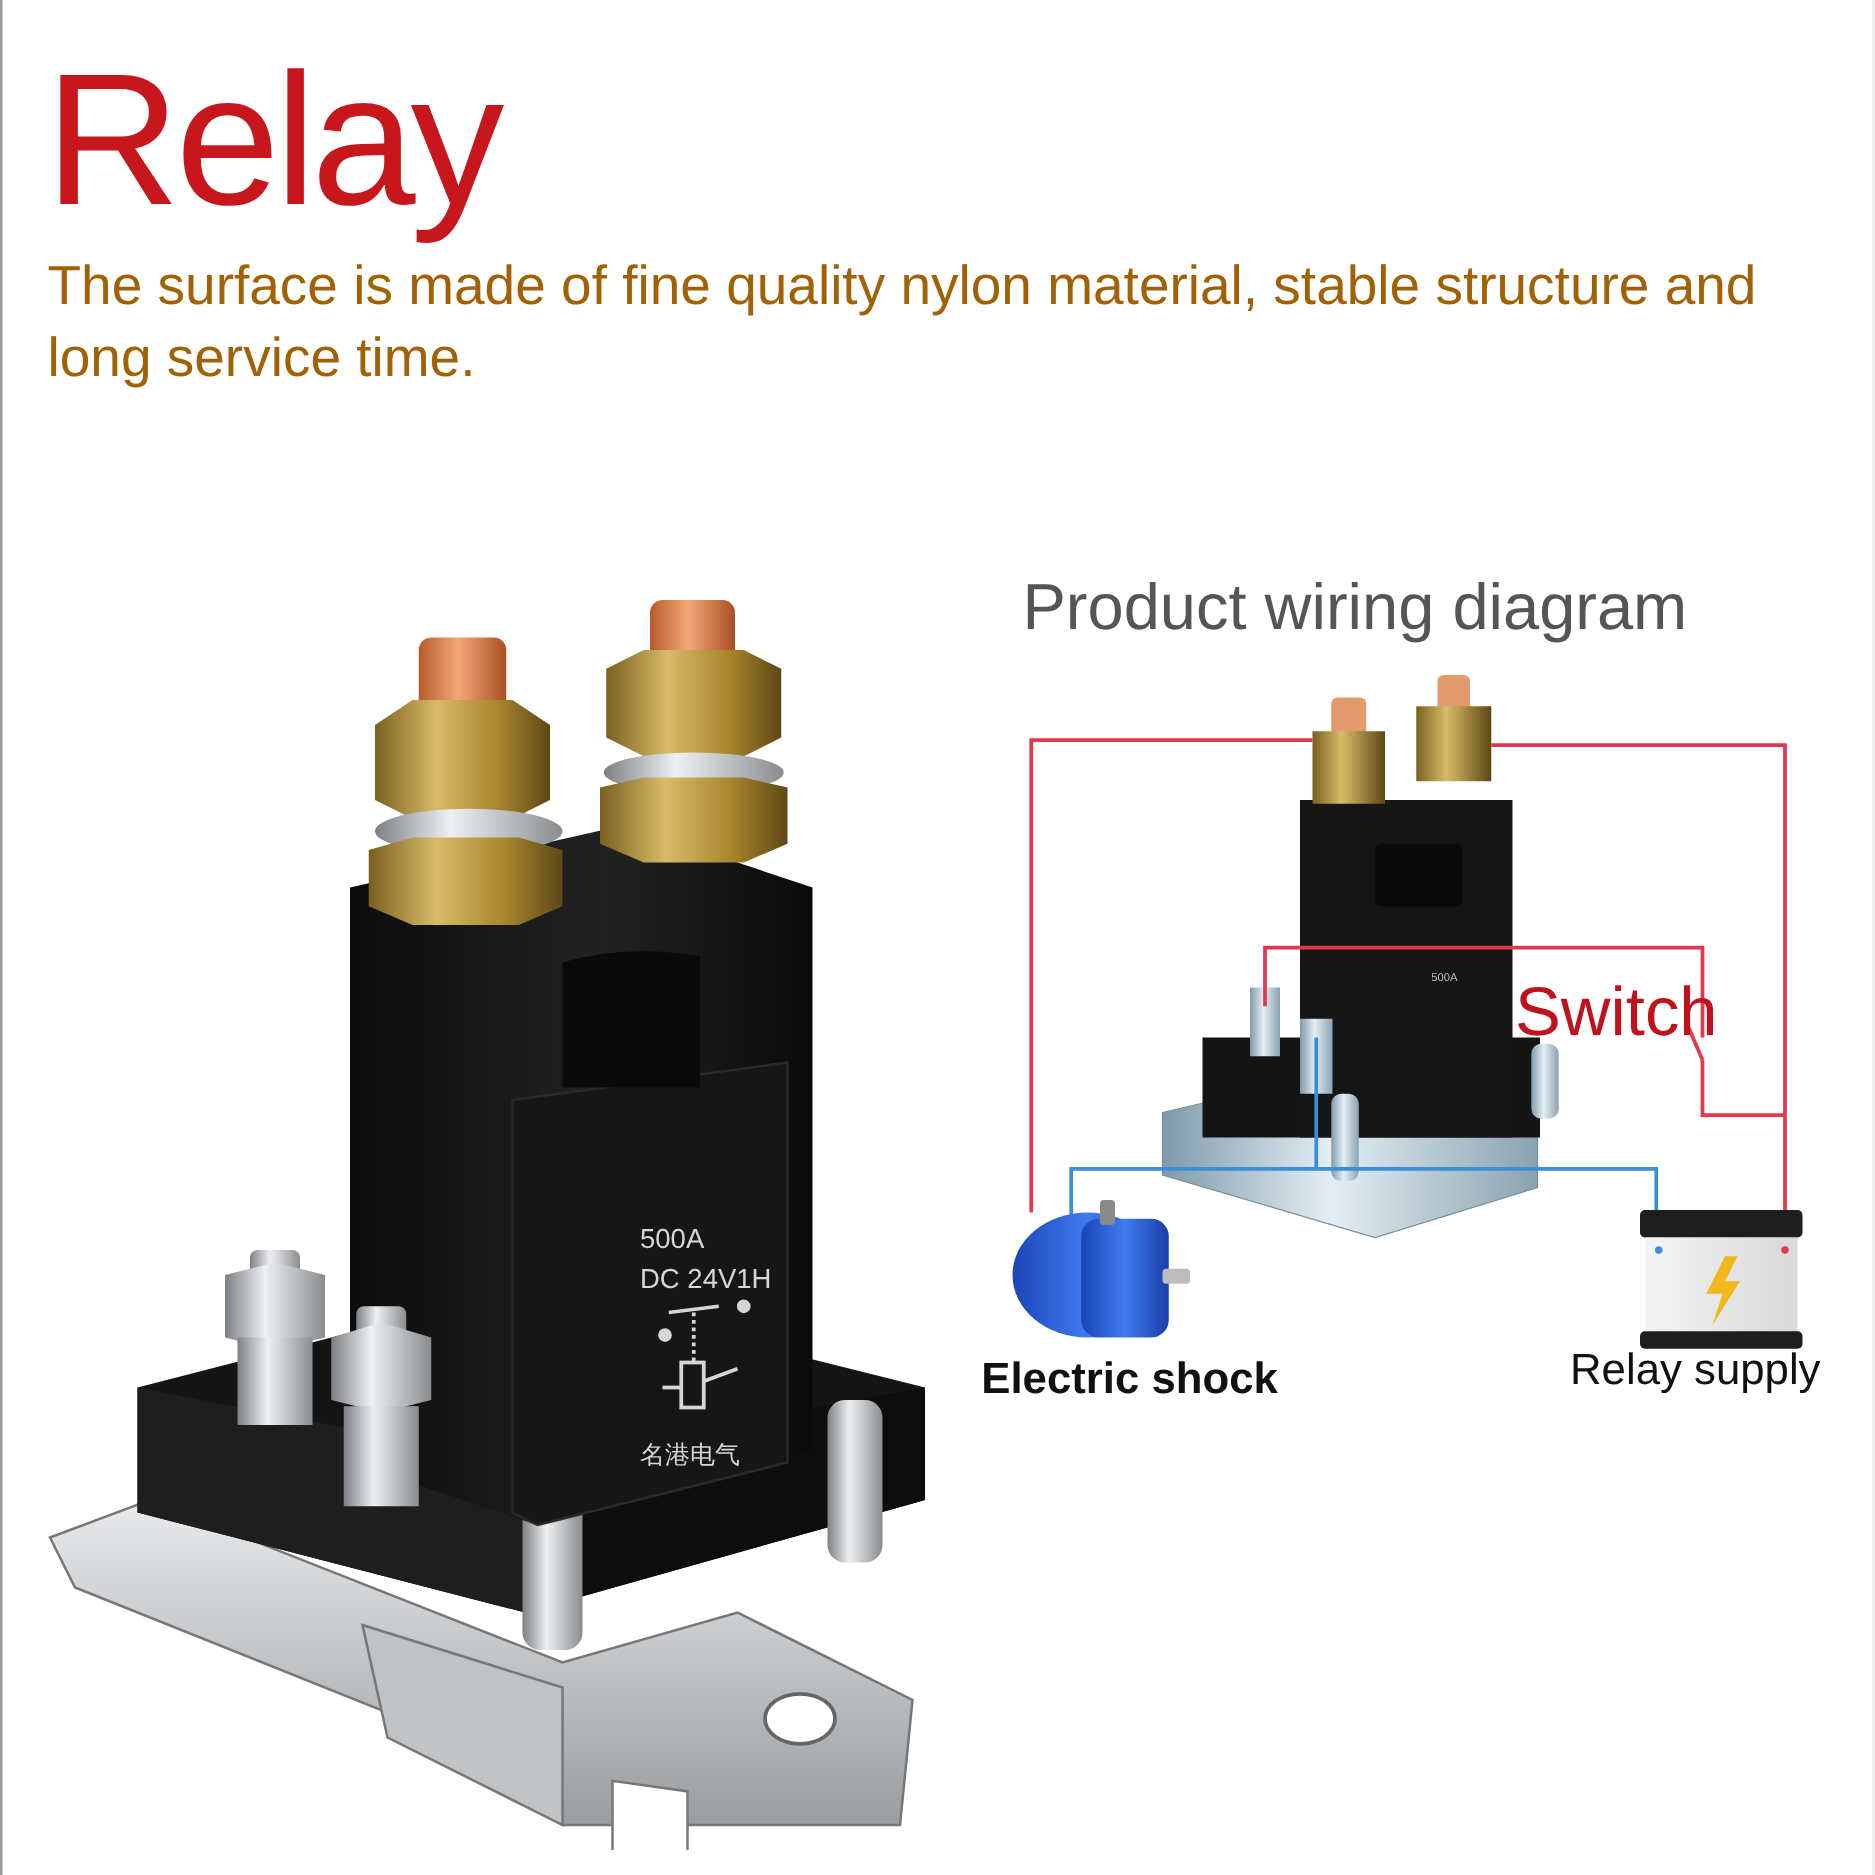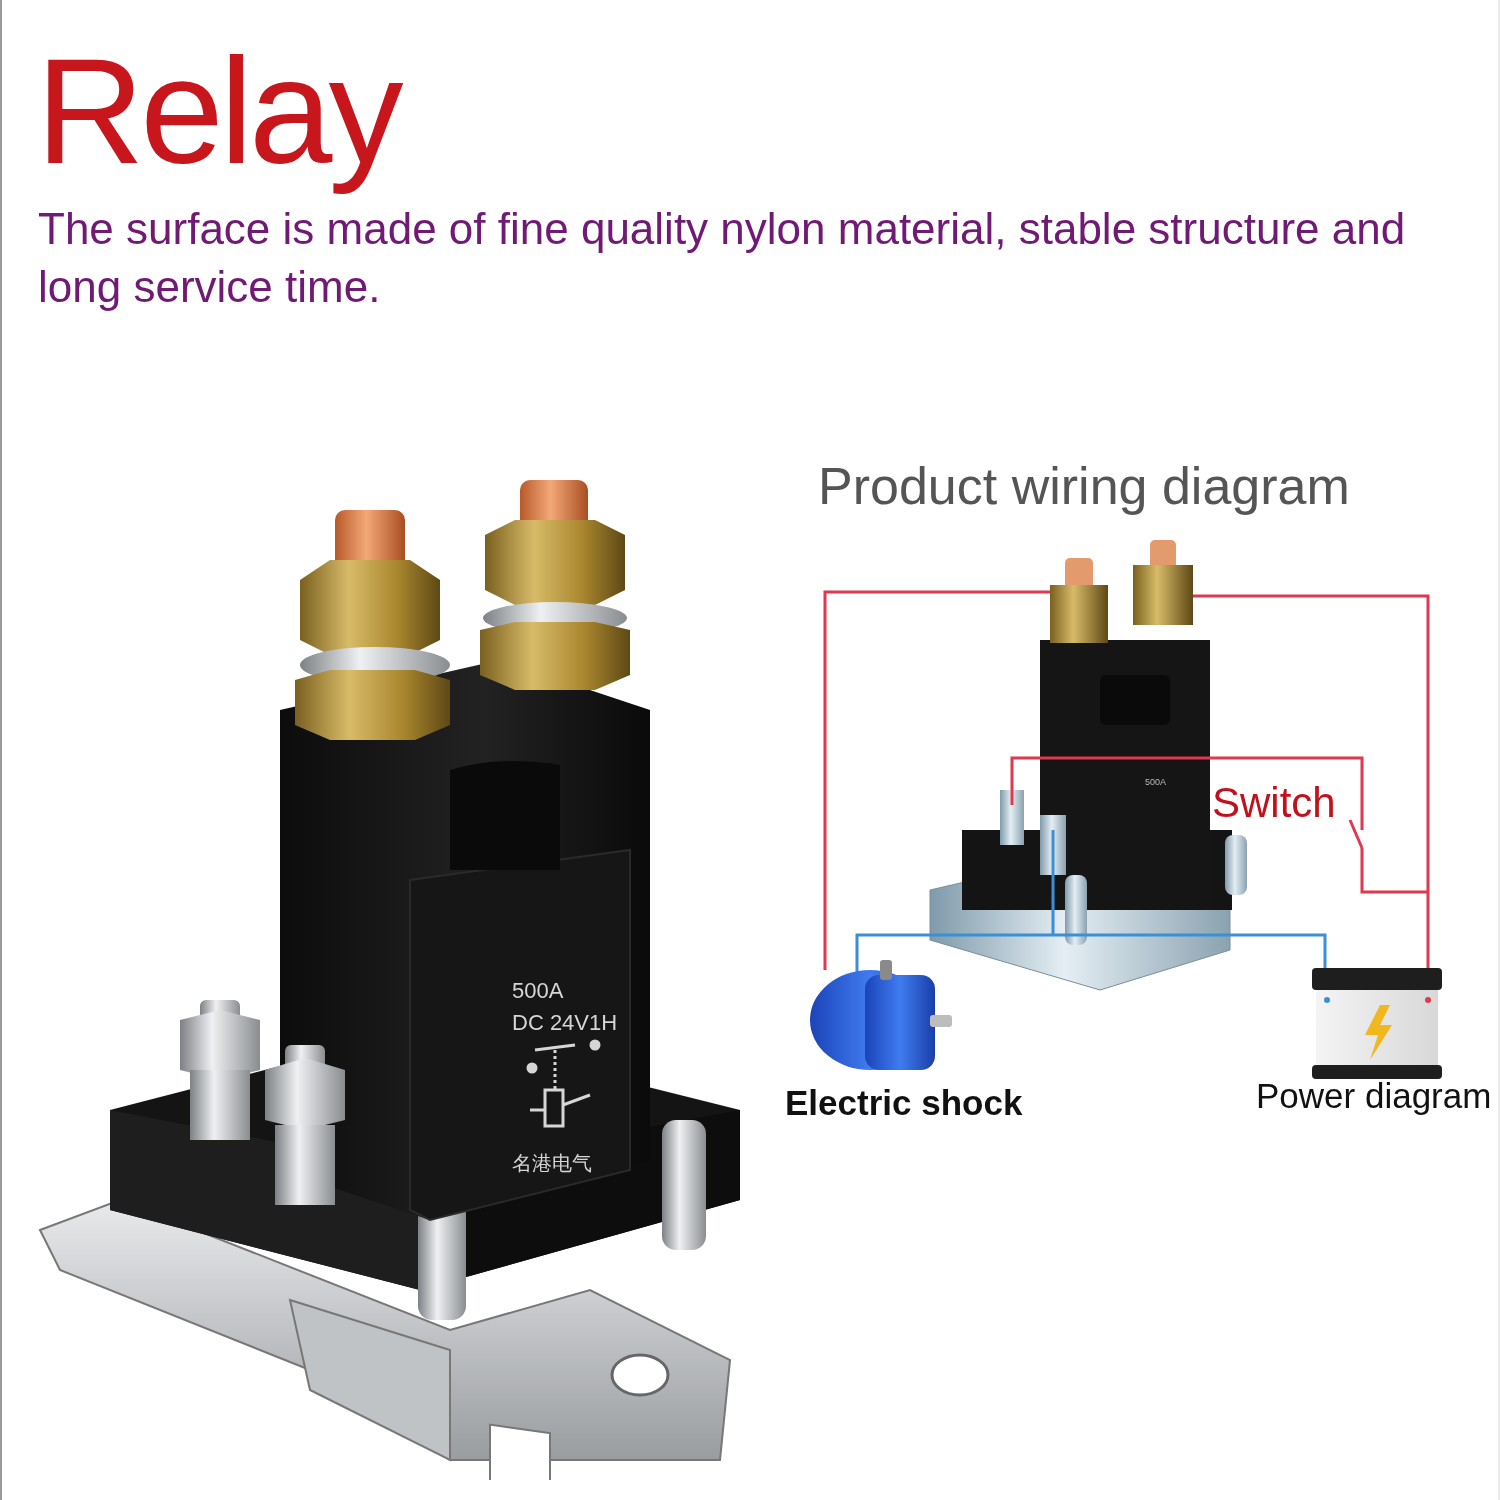--- a/index.html
+++ b/index.html
@@ -3,29 +3,29 @@
 <meta charset="utf-8">
 <style>
   html, body { margin: 0; padding: 0; background: #ffffff; }
   body { width: 1500px; height: 1500px; position: relative; overflow: hidden;
          font-family: "Liberation Sans", "DejaVu Sans", sans-serif; }
   .left-rule { position: absolute; left: 0; top: 0; width: 2px; height: 1500px; background: #9a9a9a; }
   .right-rule { position: absolute; right: 0; top: 0; width: 2px; height: 1500px; background: #ececec; }
   .title { position: absolute; left: 36px; top: 36px; font-size: 150px; font-weight: normal;
            color: #c8161d; letter-spacing: -4px; line-height: 1; margin: 0; }
   .desc { position: absolute; left: 38px; top: 200px; width: 1440px; font-size: 44px;
-          color: #701a75; line-height: 58px; margin: 0; }
+          color: #a16207; line-height: 58px; margin: 0; }
   .main-relay { position: absolute; left: 30px; top: 470px; width: 720px; height: 1010px; }
   .diagram-title { position: absolute; left: 818px; top: 460px; font-size: 52px; font-weight: normal;
                    color: #555555; margin: 0; line-height: 1; }
   .diagram { position: absolute; left: 800px; top: 530px; width: 700px; height: 620px; }
   .lbl { position: absolute; font-size: 35px; color: #111; line-height: 1; }
   .lbl-motor { left: 785px; top: 1085px; font-weight: bold; }
   .lbl-power { left: 1256px; top: 1078px; }
-  .lbl-switch { position: absolute; left: 1212px; top: 782px; font-size: 42px; color: #c0121d; line-height: 1; }
+  .lbl-switch { position: absolute; left: 1212px; top: 782px; font-size: 55px; color: #c0121d; line-height: 1; }
 </style>
 </head>
 <body>
 
 <div class="left-rule"></div>
 <div class="right-rule"></div>
 
 <h1 class="title">Relay</h1>
 <p class="desc">The surface is made of fine quality nylon material, stable structure and long service time.</p>
 
@@ -188,13 +188,13 @@
     <rect x="516" y="460" width="122" height="80" fill="url(#batG)"></rect>
     <rect x="512" y="535" width="130" height="14" rx="4" fill="#1e1e1e"></rect>
     <polygon points="580,475 565,505 578,505 570,530 592,495 580,495 590,475" fill="#f0b81c"></polygon>
     <circle cx="527" cy="470" r="3" fill="#3a8fd6"></circle>
     <circle cx="628" cy="470" r="3" fill="#e0394f"></circle>
   </g>
 </svg>
 
 <div class="lbl-switch">Switch</div>
 <div class="lbl lbl-motor">Electric shock</div>
-<div class="lbl lbl-power">Power diagram</div>
+<div class="lbl lbl-power">Relay supply</div>
 
 </body></html>

